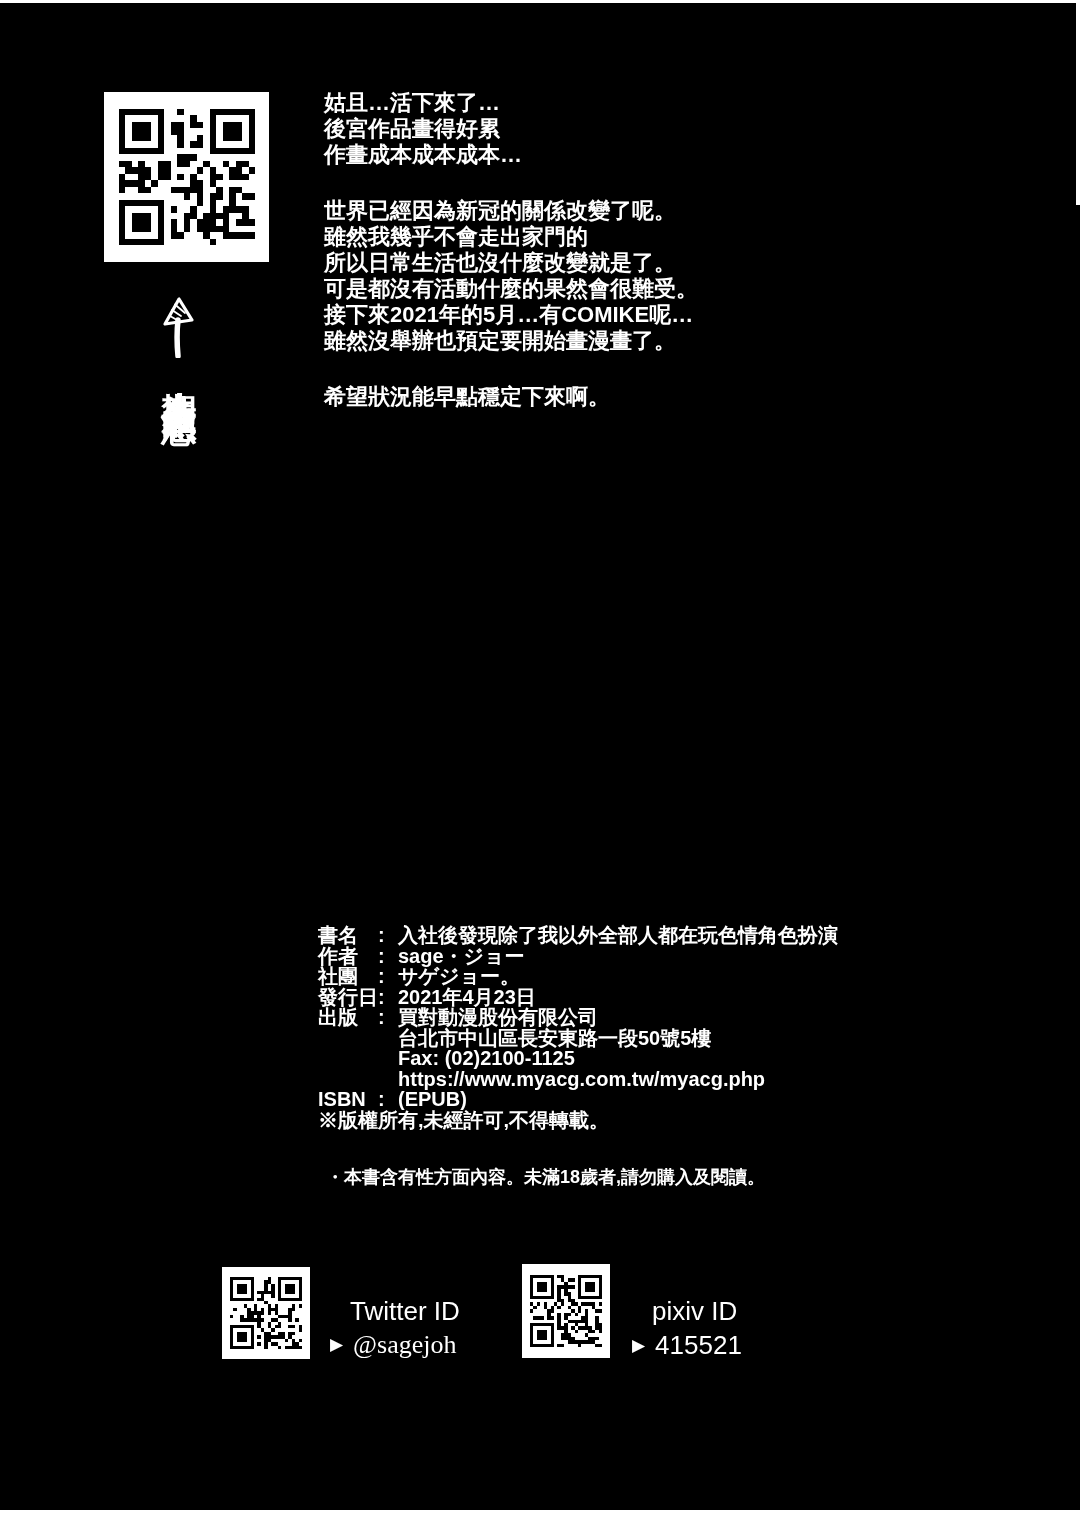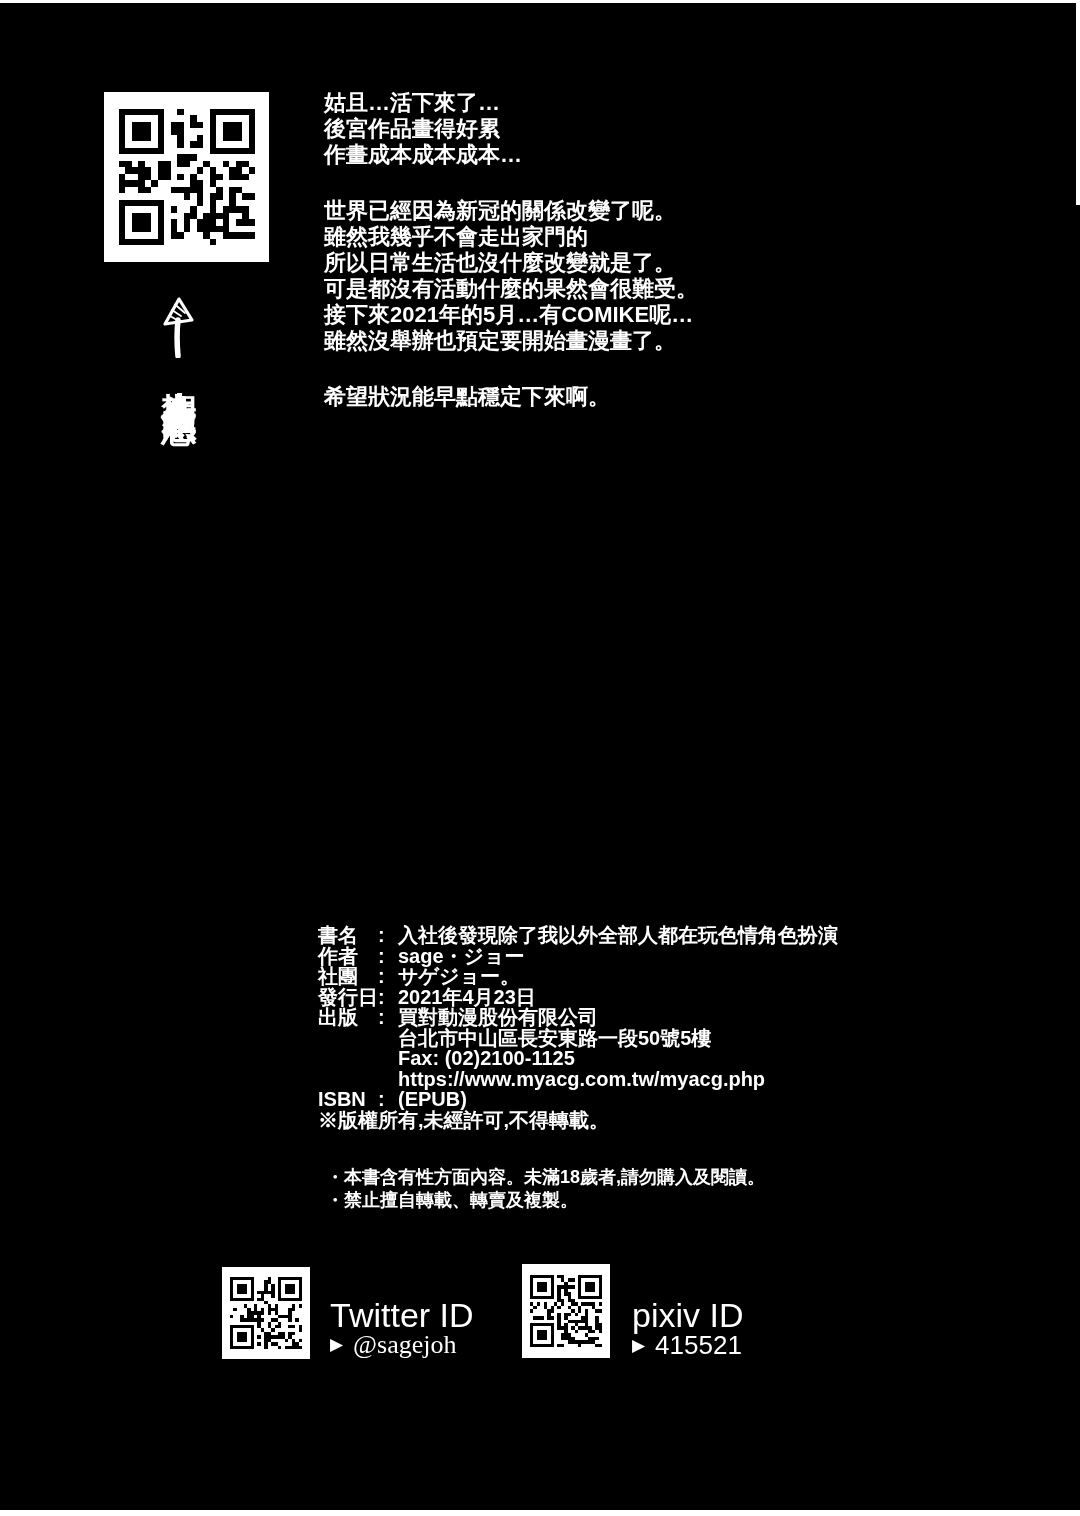--- a/index.html
+++ b/index.html
@@ -41,21 +41,21 @@
   .clabel { flex:0 0 60px; }
   .ccolon { flex:0 0 12px; }
   .cval   { margin-left:8px; }
   .cindent { padding-left:80px; white-space:nowrap; }
   .rights { white-space:nowrap; }
 
   .notices { position:absolute; left:318px; top:1166px; font-size:18px; line-height:23px; font-weight:bold;margin-left:8px; }
   .notices .ln { white-space:nowrap; }
 
   
-  .svc { position:absolute; font-size:34px; white-space:nowrap; }
+  .svc { position:absolute; font-size:26px; white-space:nowrap;margin-left:20px; }
   .handle { position:absolute; font-size:26px; white-space:nowrap; }
   .marker { font-size:17px; margin-right:10px; position:relative; top:-3px; }
   .svc-tw    { left:330px; top:1296px; }
   .handle-tw { left:330px; top:1330px;font-family:Liberation Serif, serif; }
   .svc-px    { left:632px; top:1296px; }
   .handle-px { left:632px; top:1330px; }
 </style>
 </head>
 <body>
 
@@ -258,21 +258,20 @@
     <div class="crow">
       <span class="clabel">ISBN</span>
         <span class="ccolon">:</span>
         <span class="cval">(EPUB)</span>
     </div>
     <div class="rights">※版權所有,未經許可,不得轉載。</div>
   </div>
 
   <div class="notices">
     <div class="ln">・本書含有性方面內容。未滿18歲者,請勿購入及閱讀。</div>
-    <div class="ln">・禁止擅自轉載、轉賣及複製。</div>
   </div>
 
   <div class="qr-box qr-small qr-tw">
       <svg viewBox="0 0 21 21" shape-rendering="crispEdges" fill="#000">
         <rect x="11" y="0" width="1" height="1"></rect>
         <rect x="10" y="1" width="1" height="1"></rect>
         <rect x="11" y="1" width="1" height="1"></rect>
         <rect x="10" y="2" width="1" height="1"></rect>
         <rect x="12" y="2" width="1" height="1"></rect>
         <rect x="10" y="3" width="1" height="1"></rect>

